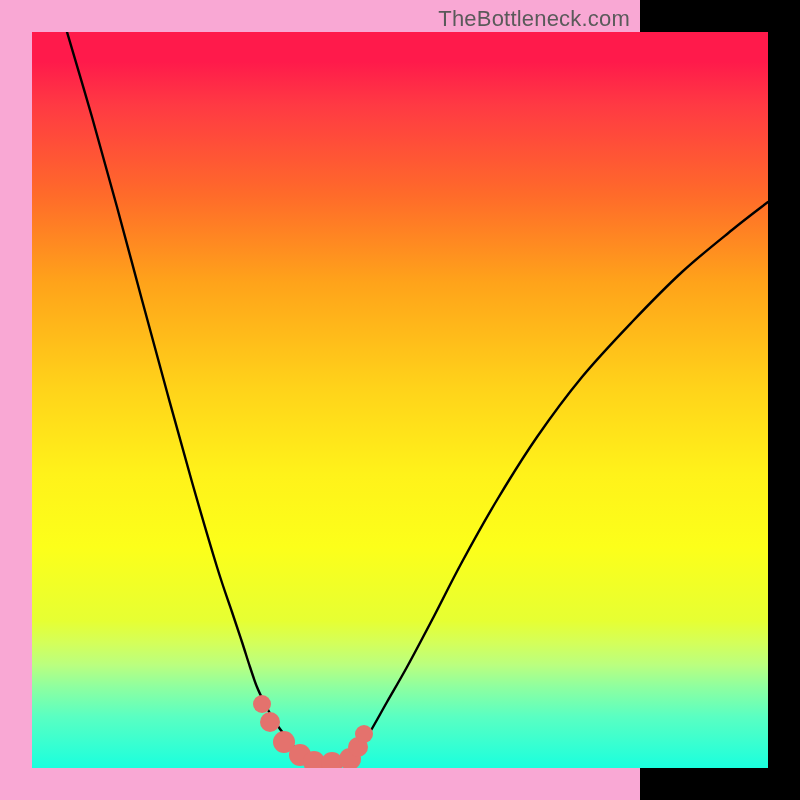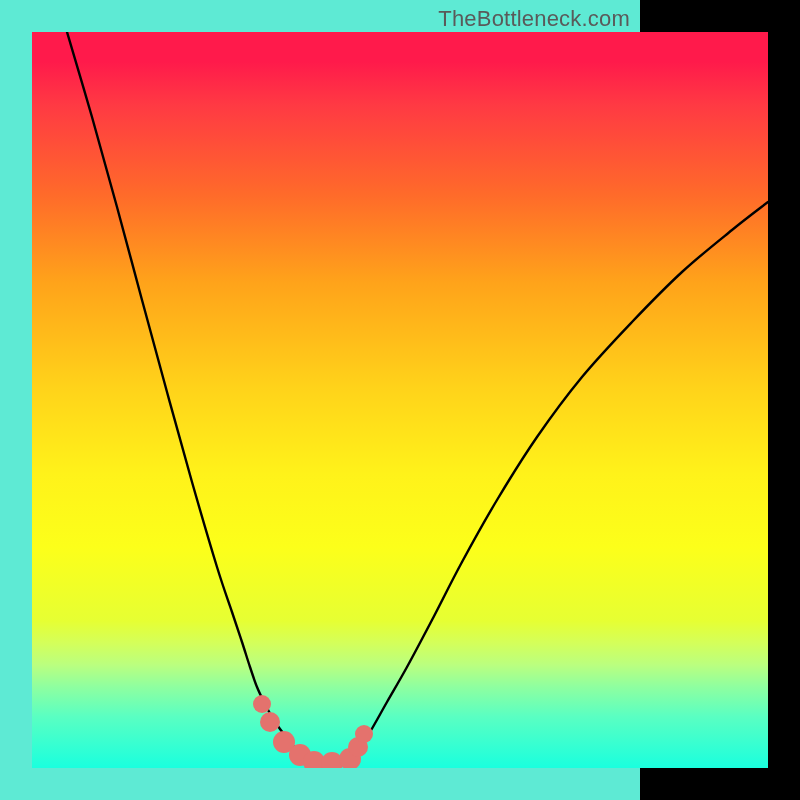--- a/index.html
+++ b/index.html
@@ -10,21 +10,21 @@
     background: #000;
     overflow: hidden;
     font-family: Arial, Helvetica, sans-serif;
   }
   .frame {
     position: absolute;
     top: 0;
     left: 0;
     width: 640px;
     height: 800px;
-    background: #5eead4;
+    background: #f9a8d4;
   }
   .plot {
     position: absolute;
     top: 32px;
     left: 32px;
     width: 736px;
     height: 736px;
     overflow: hidden;
   }
   .gradient {

